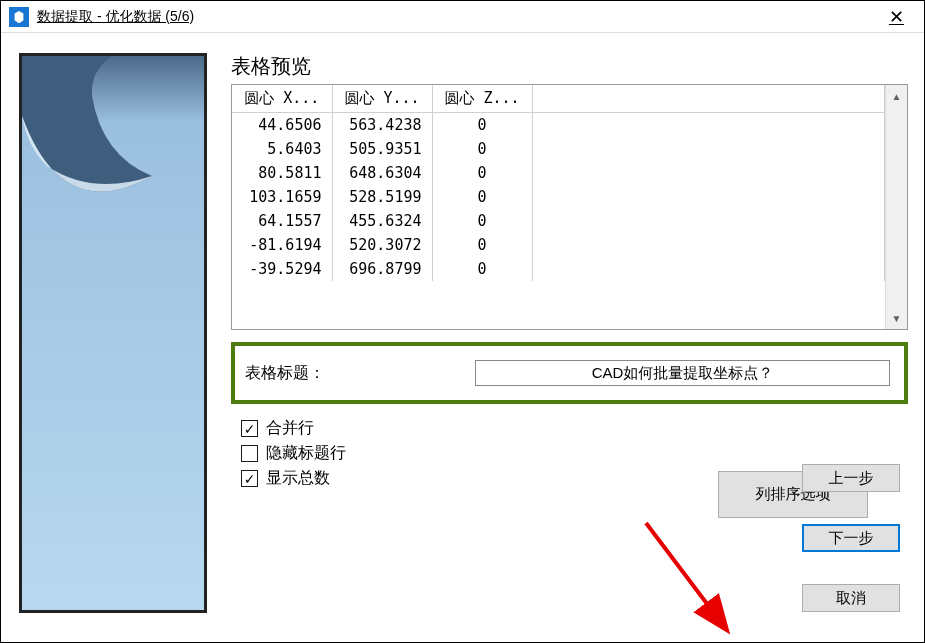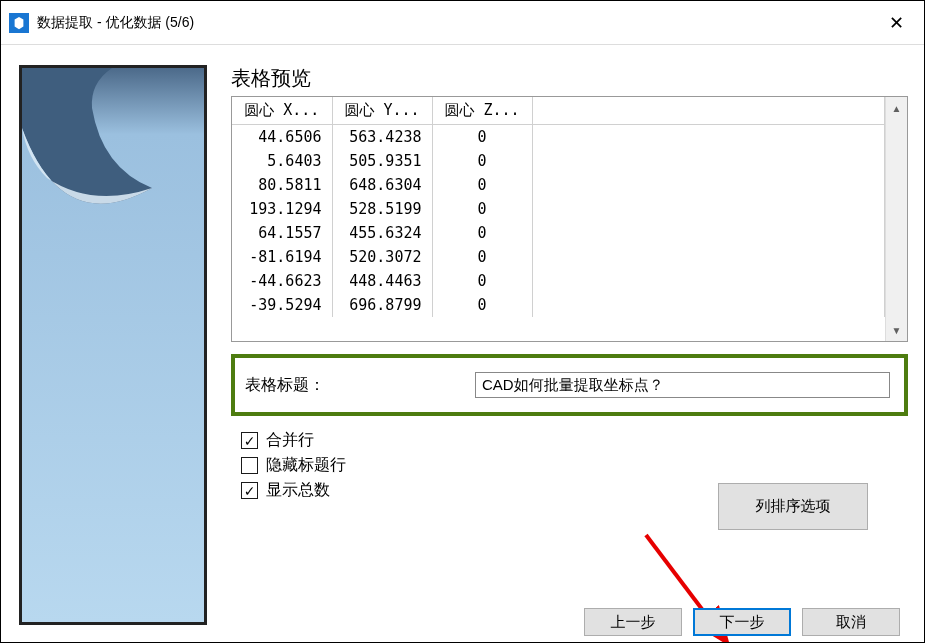--- a/index.html
+++ b/index.html
@@ -7,25 +7,26 @@
       font-family: "Microsoft YaHei", sans-serif;
       font-size: 13px;
       color: #000;
       background: #fff;
       width: 925px;
       height: 643px;
       border: 1px solid #000;
       position: relative;
     }
     .titlebar {
-      height: 44px;
+      height: 32px;
       display: flex;
       align-items: center;
       padding: 0 8px;
       border-bottom: 1px solid #ddd;
+      text-decoration: underline;
     }
     .app-icon {
       width: 20px;
       height: 20px;
       background: #1976d2;
       display: flex;
       align-items: center;
       justify-content: center;
       margin-right: 8px;
     }
@@ -130,20 +131,21 @@
       font-size: 16px;
       margin-right: 150px;
     }
     .title-input {
       flex: 1;
       border: 1px solid #888;
       padding: 3px 6px;
       font-size: 15px;
       font-family: "SimSun", sans-serif;
       height: 26px;
+      text-align: center;
     }
     .check-col {
       margin-top: 10px;
       margin-left: 10px;
     }
     .check-row {
       display: flex;
       align-items: center;
       margin: 4px 0;
       font-size: 16px;
@@ -179,24 +181,25 @@
       cursor: default;
     }
     .arrow-svg {
       position: absolute;
       right: 160px;
       top: 462px;
       pointer-events: none;
     }
     .bottom-btns {
       position: absolute;
-      bottom: 6px;
+      bottom: 18px;
       right: 8px;
       display: flex;
-      gap: 11px;
+      gap: 32px;
+      flex-direction: column;
     }
     .bottom-btns .nav {
       min-width: 98px;
       height: 28px;
       border: 1px solid #adadad;
       background: #e1e1e1;
       font-size: 15px;
       font-family: inherit;
     }
     .bottom-btns .nav.primary {
@@ -254,40 +257,34 @@
                 <td class="center">0</td>
                 <td></td>
               </tr>
               <tr>
                 <td>80.5811</td>
                 <td>648.6304</td>
                 <td class="center">0</td>
                 <td></td>
               </tr>
               <tr>
-                <td>193.1294</td>
+                <td>103.1659</td>
                 <td>528.5199</td>
                 <td class="center">0</td>
                 <td></td>
               </tr>
               <tr>
                 <td>64.1557</td>
                 <td>455.6324</td>
                 <td class="center">0</td>
                 <td></td>
               </tr>
               <tr>
                 <td>-81.6194</td>
                 <td>520.3072</td>
-                <td class="center">0</td>
-                <td></td>
-              </tr>
-              <tr>
-                <td>-44.6623</td>
-                <td>448.4463</td>
                 <td class="center">0</td>
                 <td></td>
               </tr>
               <tr>
                 <td>-39.5294</td>
                 <td>696.8799</td>
                 <td class="center">0</td>
                 <td></td>
               </tr>
             </tbody>

